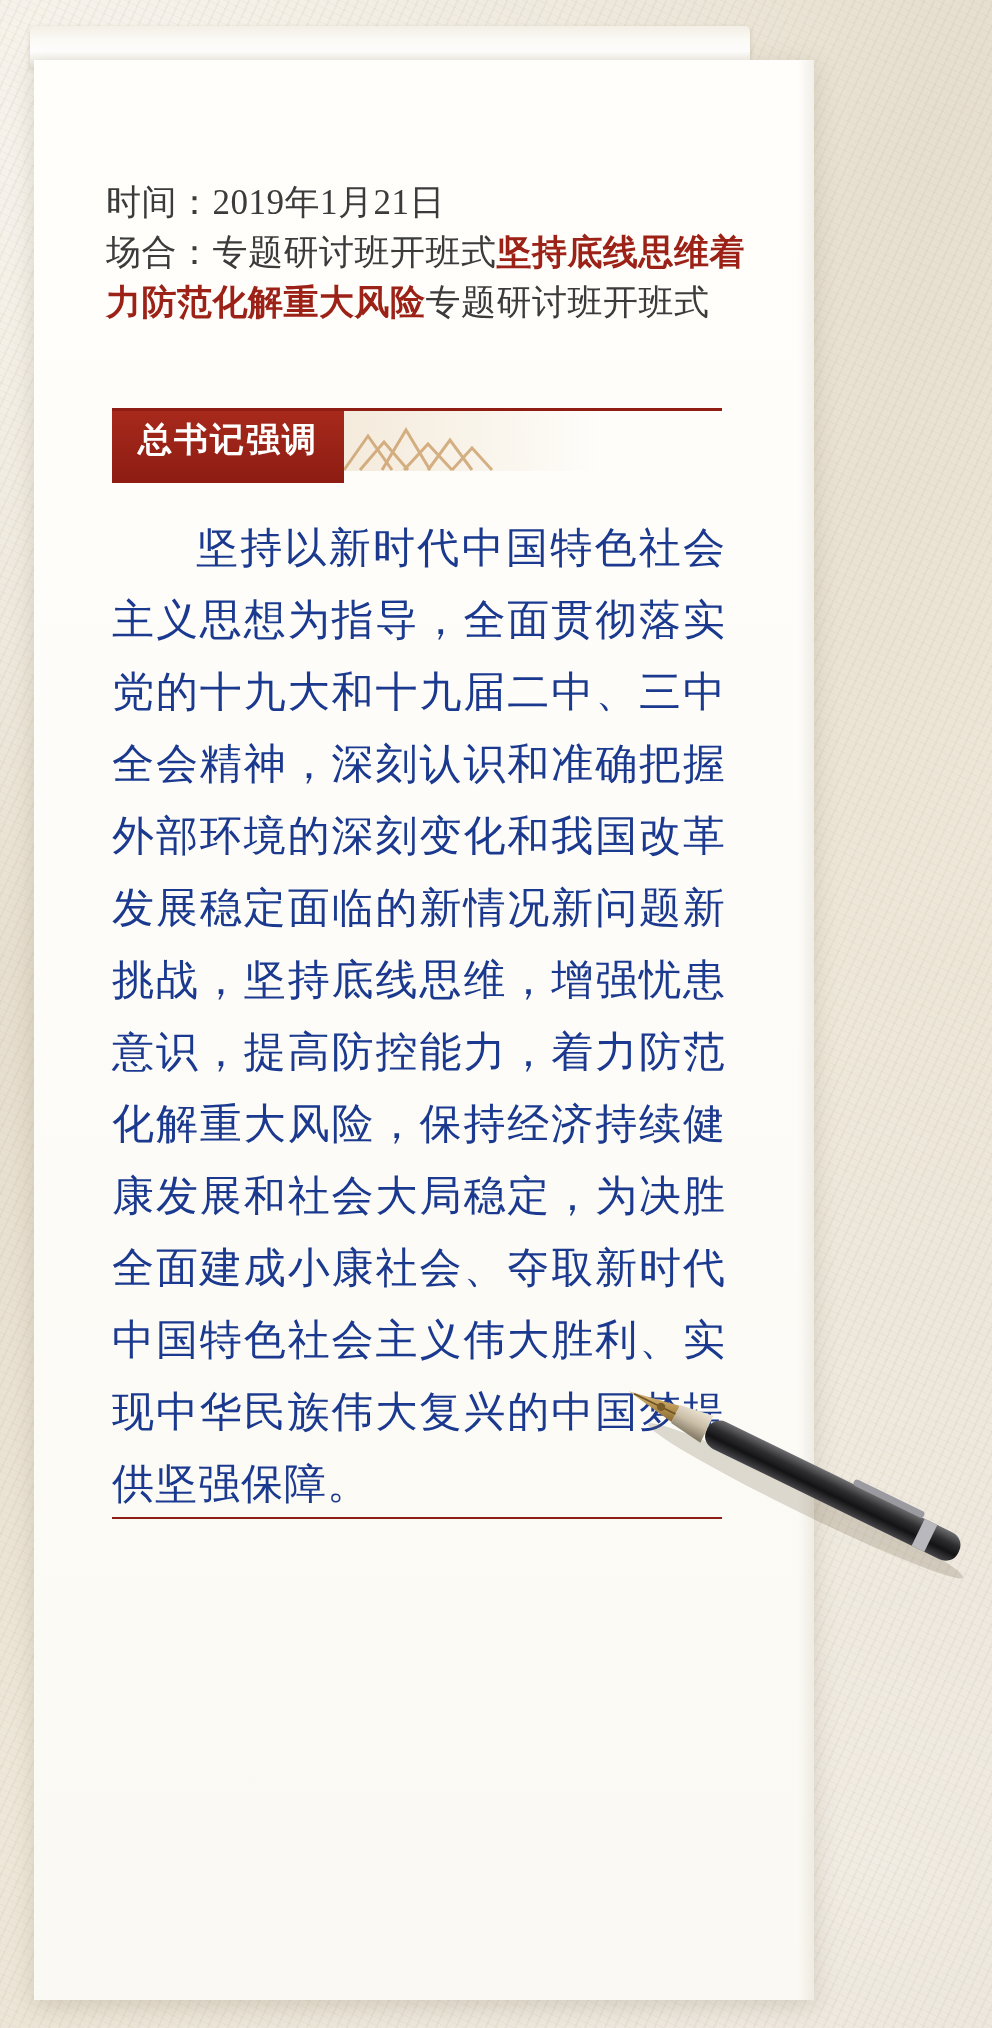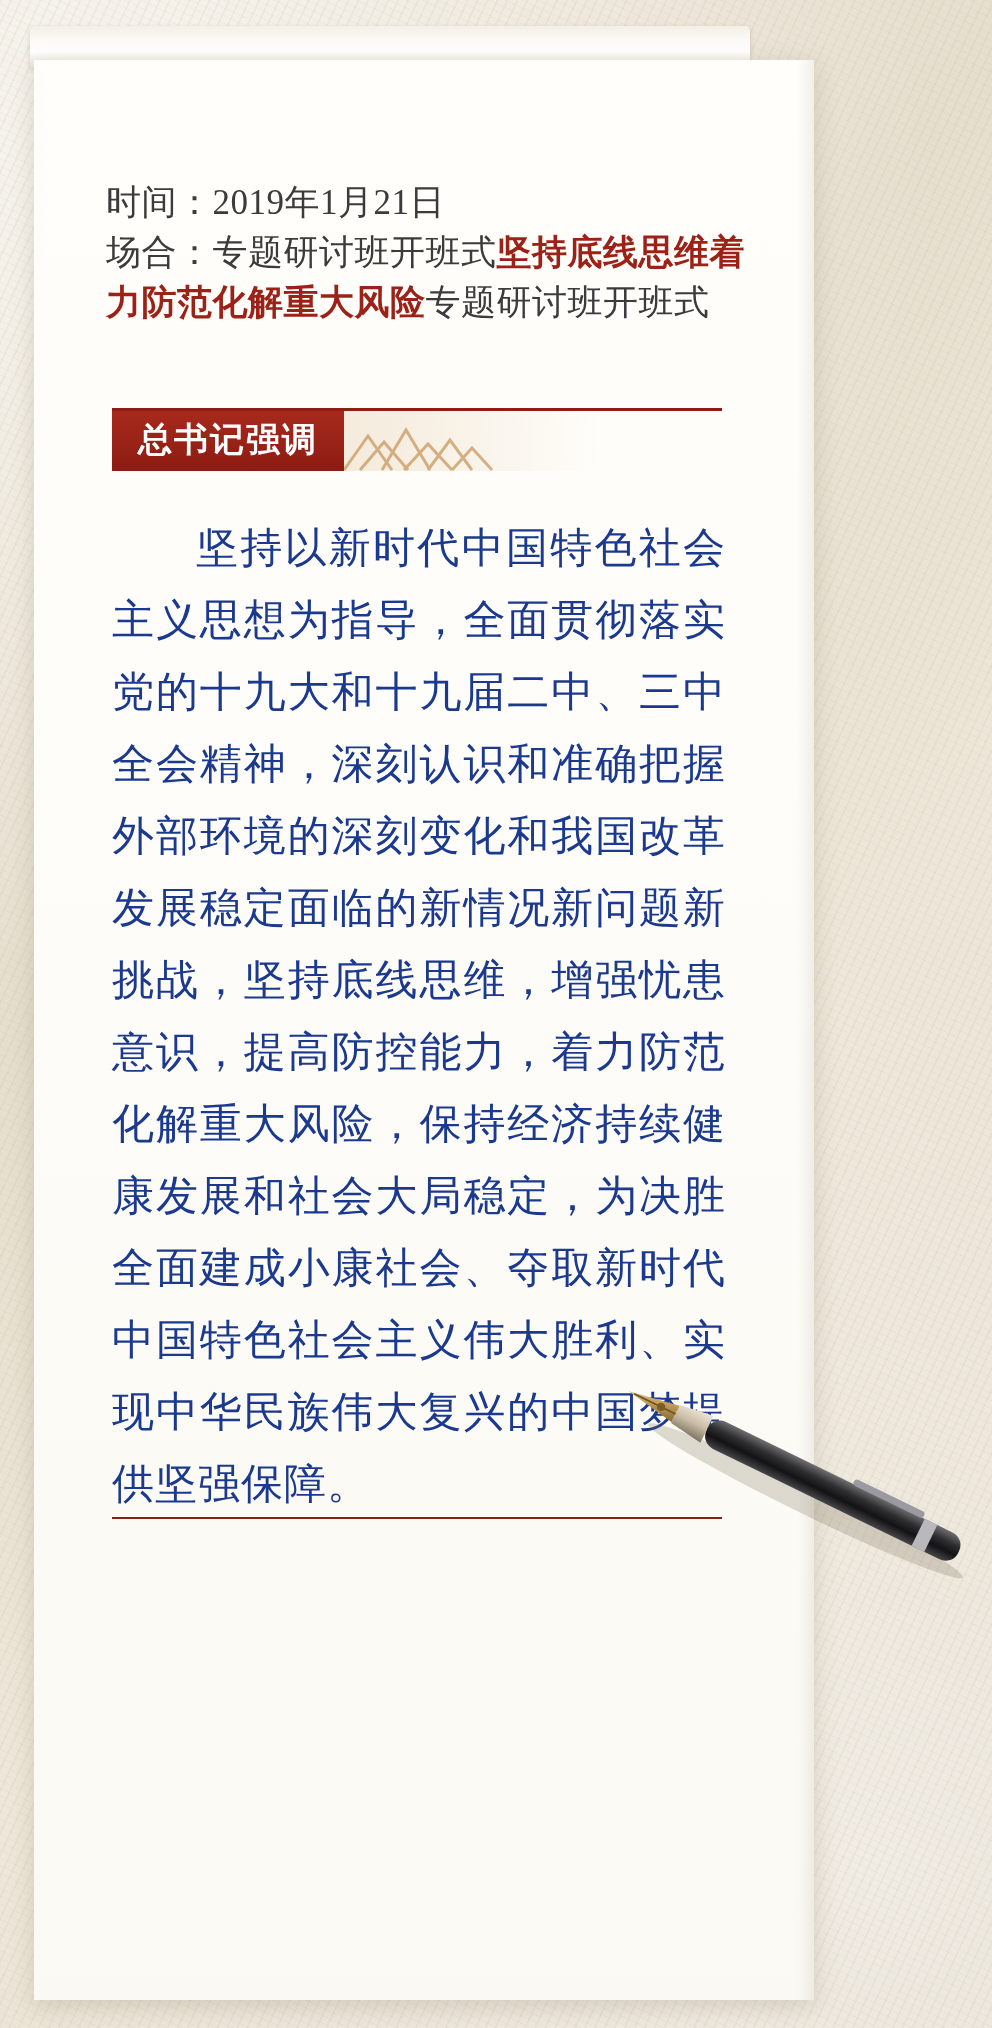--- a/index.html
+++ b/index.html
@@ -106,21 +106,21 @@
   }
   .banner-mountains {
     position: absolute;
     left: 230px; top: 12px;
     width: 180px; height: 52px;
     opacity: 0.85;
   }
   .banner-tab {
     position: absolute;
     left: 0; top: 3px;
-    padding: 9px 26px 11px 26px;
+    padding: 9px 26px 23px 26px;
     background: linear-gradient(to bottom, #a7291c 0%, #8d1c12 100%);
     color: #ffffff;
     font-size: 34px;
     font-weight: bold;
     letter-spacing: 2px;
     line-height: 40px;
   }
 
   
   .quote {

